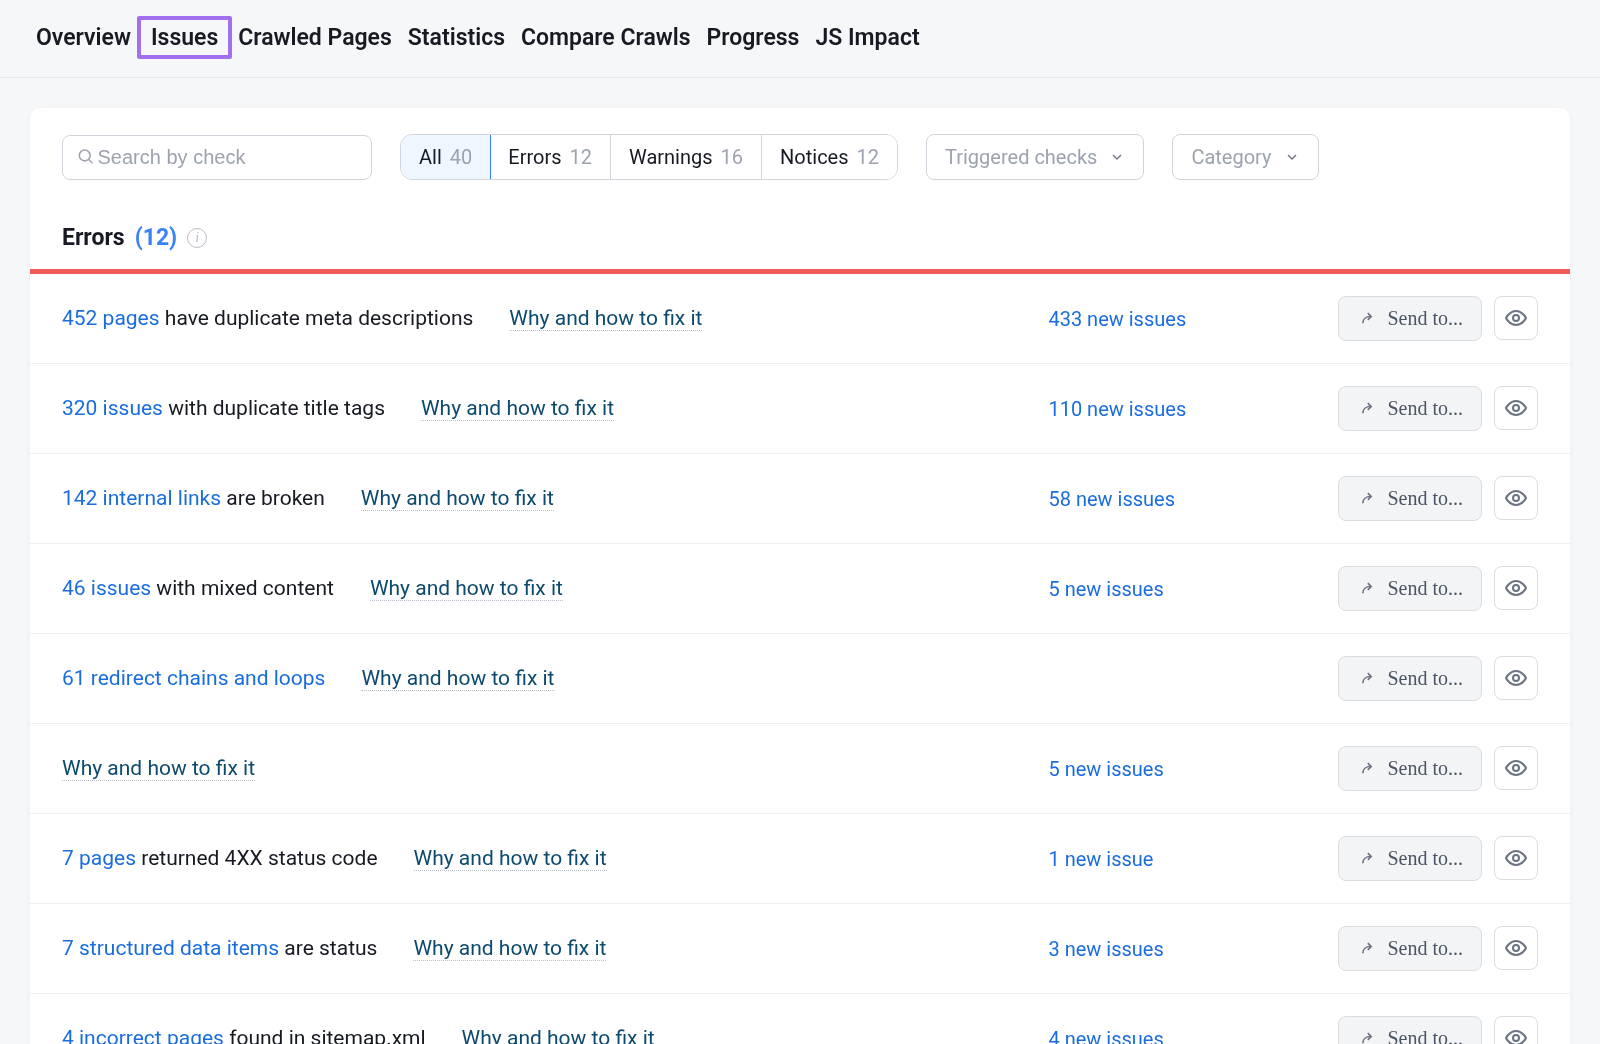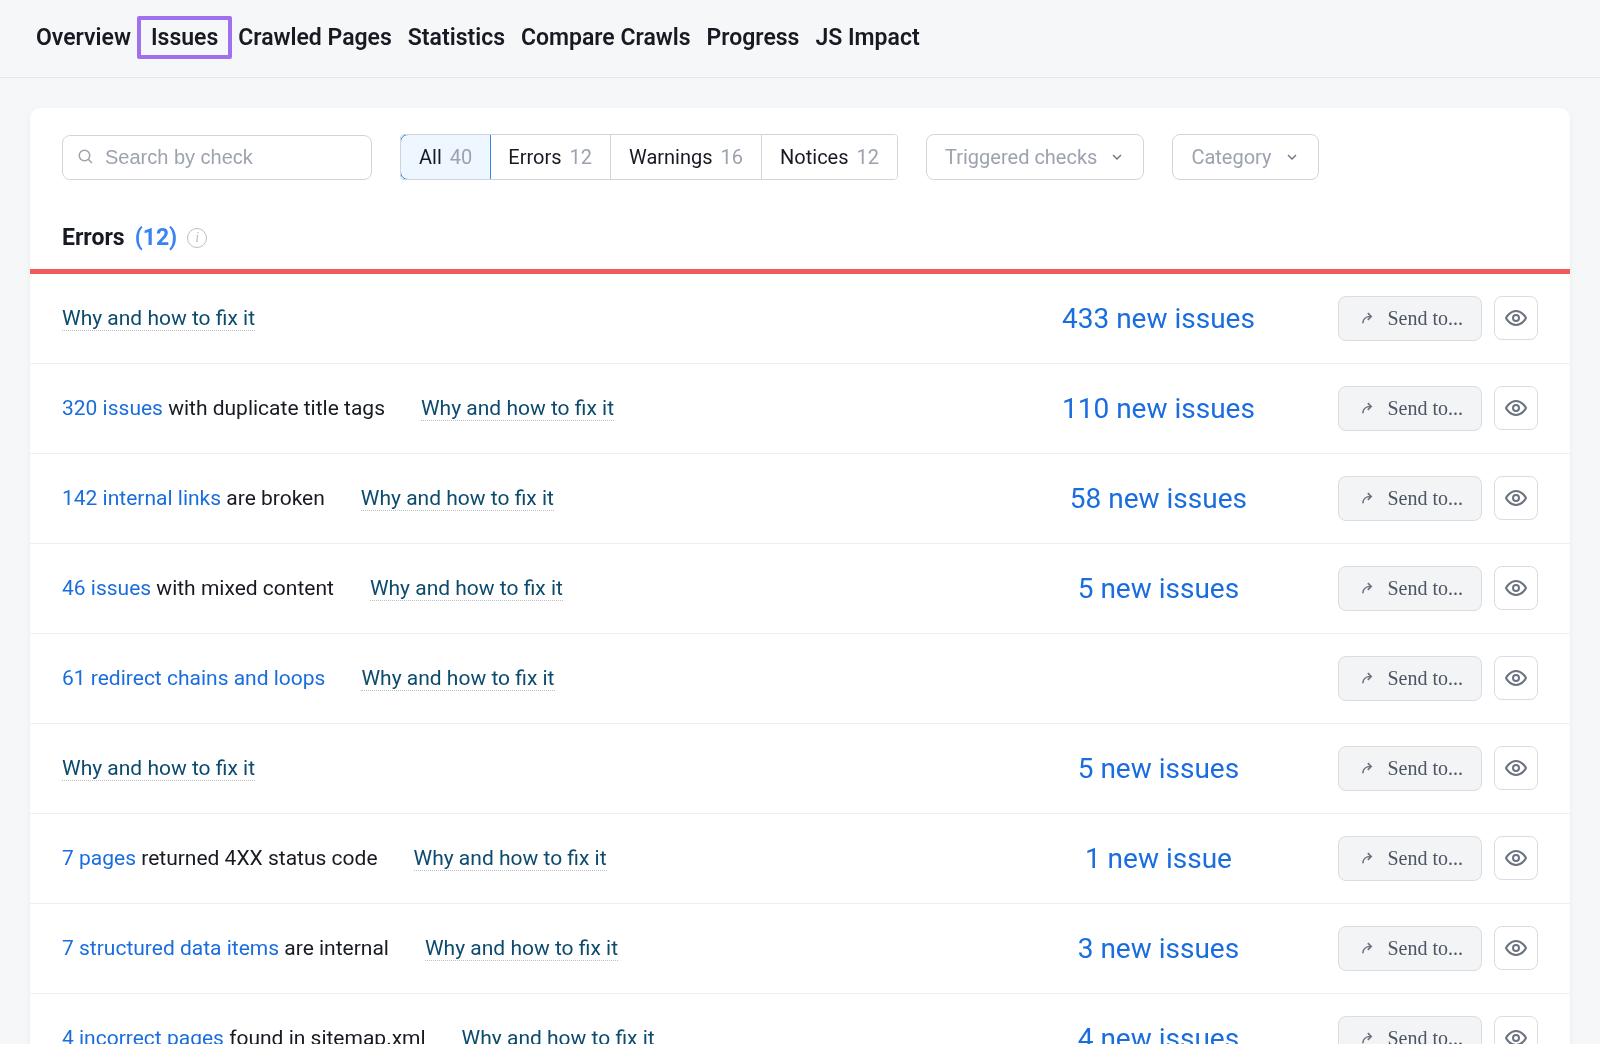--- a/index.html
+++ b/index.html
@@ -44,36 +44,36 @@
   padding: 26px 32px 14px;
 }
 .search-wrap {
   display: flex;
   align-items: center;
   border: 1px solid #d1d5db;
   border-radius: 8px;
   padding: 10px 14px;
   width: 310px;
   color: #9ca3af;
-  gap: 10px;
+  gap: 2px;
 }
 .search-wrap svg { width: 20px; height: 20px; stroke: #9ca3af; stroke-width: 2; fill: none; }
 .search-input {
   border: none;
   outline: none;
   font-size: 20px;
   color: #171a22;
   width: 100%;
   background: transparent;
 }
 .search-input::placeholder { color: #9ca3af; }
 .seg-group {
   display: inline-flex;
   border: 1px solid #d1d5db;
-  border-radius: 4px;
+  border-radius: 12px;
   overflow: hidden;
 }
 .seg-btn {
   display: flex;
   align-items: center;
   gap: 8px;
   padding: 10px 18px;
   font-size: 20px;
   background: #fff;
   cursor: pointer;
@@ -141,23 +141,23 @@
 .issue-text .link { color: #1a6dde; cursor: pointer; }
 .issue-text .plain { color: #171a22; }
 .why {
   color: #0c4a6e;
   border-bottom: 1px dotted #b9bec7;
   cursor: pointer;
   font-size: 21px;
 }
 .new-issues {
   color: #1a6dde;
-  font-size: 28px;
-  cursor: pointer;
-  text-align: center;
+  font-size: 20px;
+  cursor: pointer;
+  text-align: left;
   width: 220px;
 }
 .actions {
   display: flex;
   gap: 12px;
   margin-left: 50px;
 }
 .send-btn {
   display: inline-flex;
   align-items: center;
@@ -248,20 +248,21 @@
     <span class="bold">Errors</span>
     <span class="muted">(12)</span>
     <span class="info-icon">i</span>
   </div>
 
   <div class="redbar"></div>
 
   <div class="rows" id="rows">
       <div class="row">
         <div class="desc">
+          <span class="issue-text"><span class="link">452 pages</span><span class="plain"> have duplicate meta descriptions</span></span>
           <span class="why">Why and how to fix it</span>
         </div>
         <div class="new-issues">433 new issues</div>
         <div class="actions">
           <div class="send-btn">
             <svg class="arrow" viewBox="0 0 24 24">
               <path d="M7 17c0-5 4-8 9-8"></path>
               <polyline points="13 5 17 9 13 13"></polyline>
             </svg>
             <span>Send to...</span>
@@ -400,21 +401,21 @@
           <div class="eye-btn">
             <svg class="eye" viewBox="0 0 24 24">
               <path d="M2 12s3.5-7 10-7 10 7 10 7-3.5 7-10 7S2 12 2 12z"></path>
               <circle cx="12" cy="12" r="3"></circle>
             </svg>
           </div>
         </div>
       </div>
       <div class="row">
         <div class="desc">
-          <span class="issue-text"><span class="link">7 structured data items</span><span class="plain"> are internal</span></span>
+          <span class="issue-text"><span class="link">7 structured data items</span><span class="plain"> are status</span></span>
           <span class="why">Why and how to fix it</span>
         </div>
         <div class="new-issues">3 new issues</div>
         <div class="actions">
           <div class="send-btn">
             <svg class="arrow" viewBox="0 0 24 24">
               <path d="M7 17c0-5 4-8 9-8"></path>
               <polyline points="13 5 17 9 13 13"></polyline>
             </svg>
             <span>Send to...</span>

